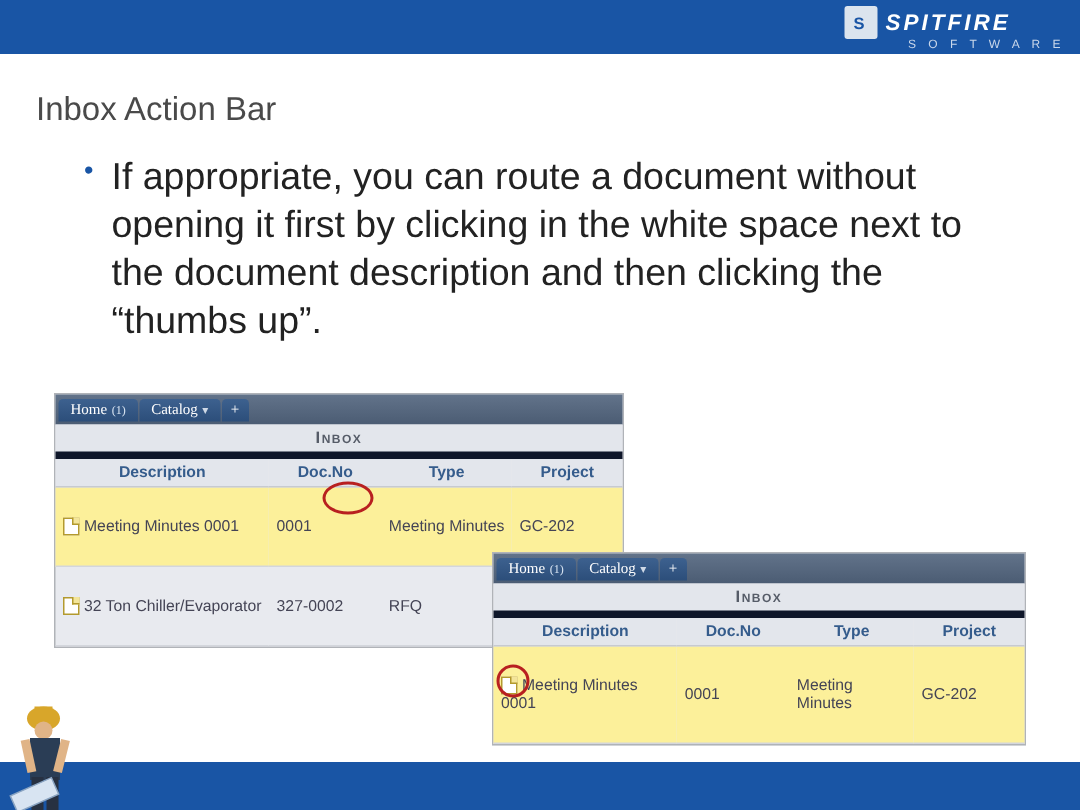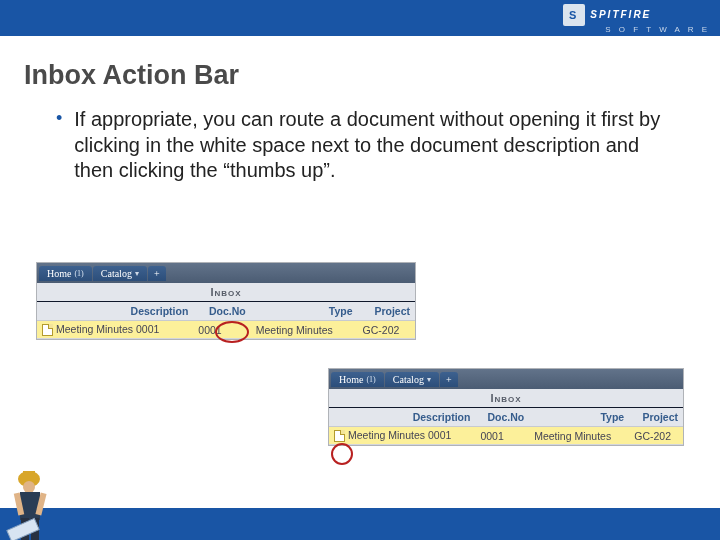--- a/index.html
+++ b/index.html
@@ -2,40 +2,40 @@
 <html><head>
 <meta charset="utf-8">
 <style>
   * { box-sizing: border-box; margin: 0; padding: 0; }
   body { width: 720px; height: 540px; font-family: Arial, sans-serif; background: #fff; position: relative; overflow: hidden; }
 
   .top-bar { width: 100%; height: 36px; background: #1955a5; position: relative; }
   .brand { position: absolute; right: 10px; top: 4px; color: #fff; font-size: 11px; line-height: 1; }
   .brand .row1 { display: flex; align-items: center; gap: 5px; }
   .brand-badge { width: 22px; height: 22px; background: #dbe4ee; border-radius: 2px; display: flex; align-items: center; justify-content: center; }
-  .brand-name { font-style: italic; font-weight: bold; letter-spacing: 2px; font-size: 10px; }
+  .brand-name { font-style: italic; font-weight: bold; letter-spacing: 2px; font-size: 15px; }
   .brand-sub { font-size: 8px; letter-spacing: 3px; color: #c9d7ea; margin-left: 42px; }
 
-  .slide-title { font-size: 27px; font-weight: bold; color: #4a4a4a; margin: 24px 13px 16px 24px; }
+  .slide-title { font-size: 22px; font-weight: normal; color: #4a4a4a; margin: 24px 13px 16px 24px; }
 
   .bullet-row { display: flex; margin: 0 40px 18px 56px; }
   .bullet-dot { color: #1955a5; font-size: 18px; margin-right: 12px; line-height: 1.3; }
-  .bullet-text { font-size: 20px; color: #222; line-height: 1.28; }
+  .bullet-text { font-size: 25px; color: #222; line-height: 1.28; }
 
   
   .panel1 { position: absolute; left: 36px; top: 262px; width: 380px; background: #e8eaef; border: 1px solid #b0b3b8; font-size: 11px; }
   .tabstrip { background: linear-gradient(#62738a, #4b5c73); height: 20px; display: flex; align-items: center; padding-left: 2px; gap: 1px; font-family: Liberation Serif, serif; }
   .tab { background: linear-gradient(#3d618f, #2c4e7a); color: #fff; padding: 2px 8px; border-radius: 3px 3px 0 0; font-size: 10px; display: flex; align-items: center; gap: 3px; }
   .tab.plus { padding: 2px 6px; }
   .sup { font-size: 8px; color: #d8e4f2; }
   .tab .arrow { font-size: 8px; color: #cfd9e7; }
-  .panel-title-row { text-align: center; background: #e3e6ec; font-weight: bold; color: #565c68; font-size: 11px; letter-spacing: 1px; padding: 3px 0; border-bottom: 1px solid #0f172a; font-variant: small-caps; }
+  .panel-title-row { text-align: center; background: #e3e6ec; font-weight: bold; color: #565c68; font-size: 11px; letter-spacing: 1px; padding: 3px 0; border-bottom: 5px solid #0f172a; font-variant: small-caps; }
   table.grid { width: 100%; border-collapse: collapse; font-size: 10.5px; }
-  table.grid th { text-align: right; color: #355c8c; font-weight: bold; padding: 3px 5px; background: #e3e6ec; border-bottom: 1px solid #c7cad0; }
-  table.grid td { padding: 2px 5px; color: #445; border-bottom: 1px solid #d3d6dc; }
+  table.grid th { text-align: center; color: #355c8c; font-weight: bold; padding: 3px 19px; background: #e3e6ec; border-bottom: 1px solid #c7cad0; }
+  table.grid td { padding: 20px 5px; color: #445; border-bottom: 1px solid #d3d6dc; }
   tr.hl td { background: #fcf09a; }
   .doc-ic { display: inline-block; width: 11px; height: 12px; background: #fff; border: 1px solid #b39a2e; position: relative; vertical-align: middle; margin-right: 3px; }
   .doc-ic::after { content: ""; position: absolute; right: -1px; top: -1px; width: 4px; height: 4px; background: #f3e59a; border-left: 1px solid #b39a2e; border-bottom: 1px solid #b39a2e; }
   .circle-annot { position: absolute; width: 34px; height: 22px; border: 2px solid #b82020; border-radius: 50%; left: 178px; top: 58px; pointer-events: none; }
 
   
   .panel2 { position: absolute; left: 328px; top: 368px; width: 356px; background: #e8eaef; border: 1px solid #b0b3b8; font-size: 11px; }
   .action-row { display: flex; align-items: center; gap: 5px; padding: 5px 6px; background: #eceef2; }
   .thumb { width: 16px; height: 16px; border-radius: 50%; background: #e27e2a; display: flex; align-items: center; justify-content: center; color: #fff; font-size: 10px; }
   .thumb-annot { position: absolute; width: 22px; height: 22px; border: 2px solid #b82020; border-radius: 50%; left: 2px; top: 74px; pointer-events: none; }
@@ -90,20 +90,26 @@
       <th>Doc.No</th>
       <th>Type</th>
       <th>Project</th>
     </tr>
     <tr class="hl">
       <td><span class="doc-ic"></span><span>Meeting Minutes 0001</span></td>
       <td>0001</td>
       <td>Meeting Minutes</td>
       <td>GC-202</td>
     </tr>
+    <tr>
+      <td><span class="doc-ic"></span><span>32 Ton Chiller/Evaporator</span></td>
+      <td>327-0002</td>
+      <td>RFQ</td>
+      <td>GC-003</td>
+    </tr>
   </tbody>
     </table>
   <div class="circle-annot"></div>
 </div>
 
 <div class="panel2">
   <div class="tabstrip">
     <div class="tab">
       <span>Home</span>
       <span class="sup">(1)</span>

